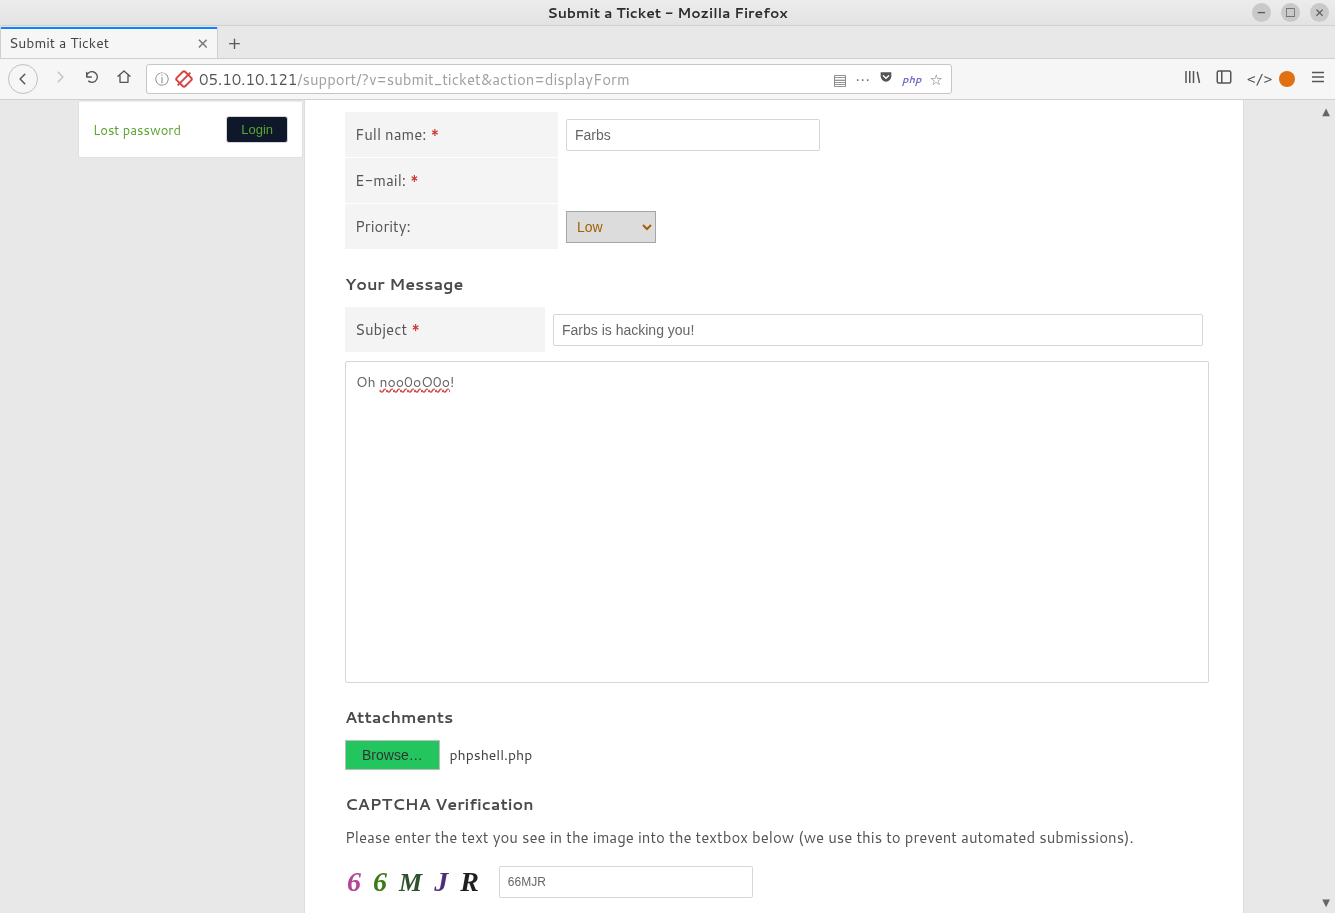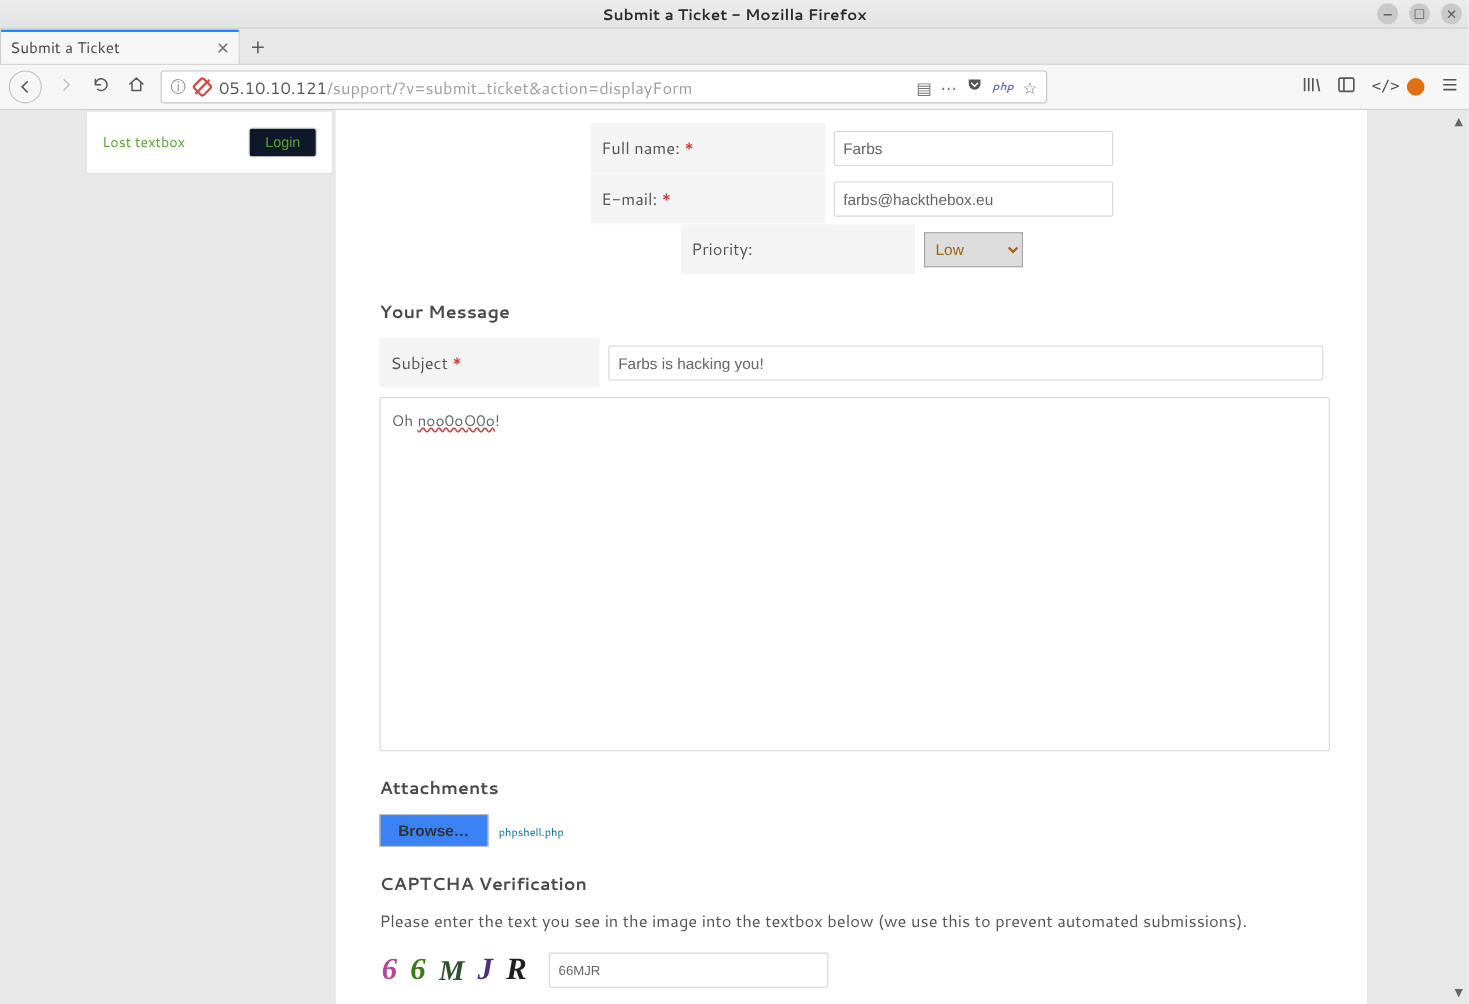--- a/index.html
+++ b/index.html
@@ -158,21 +158,21 @@
     .sidebox .foot {
       border-top:1px solid #ececec;
       padding:14px; display:flex; align-items:center; justify-content:space-between;
     }
     .sidebox .foot a { color:#5aa331; text-decoration:none; font-size:13px; }
     .sidebox .foot button {
       border:1px solid #d6d6d6; background:#0f172a;
       color:#5aa331; padding:5px 14px; border-radius:3px; font-size:13px;
     }
     
-    .row { display:flex; align-items:center; margin-bottom:0;justify-content:center; }
+    .row { display:flex; align-items:center; margin-bottom:0; }
     .row .lab {
       width:213px; height:46px;
       background:#f4f4f4;
       border-bottom:1px solid #fff;
       display:flex; align-items:center;
       padding-left:10px;
       color:#555; font-size:15px;
     }
     .row .lab .req { color:#c33; margin-left:4px; }
     .row .val { padding-left:8px; }
@@ -192,24 +192,24 @@
       margin:22px 0 12px 0;
     }
     .body-ta {
       width:864px; height:322px;
       border:1px solid #d6d6d6; border-radius:2px;
       padding:10px; color:#666; font-size:14px;
       resize:none;
     }
     .spell { text-decoration: underline wavy #d04949; }
     .filebtn {
-      border:1px solid #bdbdbd; background:#3b82f6;
-      padding:6px 16px; font-size:14px; color:#333;font-weight:bold;
-    }
-    .filename { margin-left:6px; color:#0369a1; font-size:10px; }
+      border:1px solid #bdbdbd; background:#22c55e;
+      padding:6px 16px; font-size:14px; color:#333;
+    }
+    .filename { margin-left:6px; color:#404040; font-size:14px; }
     .help { color:#555; font-size:15px; margin:10px 0 16px 0; }
     .captcha-row { display:flex; align-items:center; gap:18px; }
     .captcha-img {
       display:flex; align-items:flex-end; gap:12px;
       font-weight:bold; font-size:28px; font-family:Georgia,serif;
       padding:2px;
     }
     .captcha-img span:nth-child(1){ color:#b54693; font-style:italic;}
     .captcha-img span:nth-child(2){ color:#3c7a18; font-style:italic;}
     .captcha-img span:nth-child(3){ color:#2e512e; font-style:italic; font-size:26px; }
@@ -304,42 +304,41 @@
   </div>
 </div>
 
 <div class="viewport">
   <span class="scrollcue up">▲</span>
   <span class="scrollcue down">▼</span>
   <div class="page">
 
     <div class="sidebox">
       <div class="foot">
-        <a href="#">Lost textbox</a>
+        <a href="#">Lost password</a>
         <button>Login</button>
       </div>
     </div>
 
     <div class="card">
       <div style="height:12px"></div>
 
       <div class="row">
         <div class="lab">
             <span>Full name:</span>
             <span class="req">*</span>
           </div>
         <div class="val"><input class="txt" value="Farbs" style=""></div>
       </div>
 
       <div class="row">
         <div class="lab">
             <span>E-mail:</span>
             <span class="req">*</span>
           </div>
-        <div class="val"><input class="txt" value="farbs@hackthebox.eu" style=""></div>
       </div>
 
       <div class="row">
         <div class="lab">
             <span>Priority:</span>
           </div>
         <div class="val">
           <select class="sel">
             <option>Low</option>
           </select>

